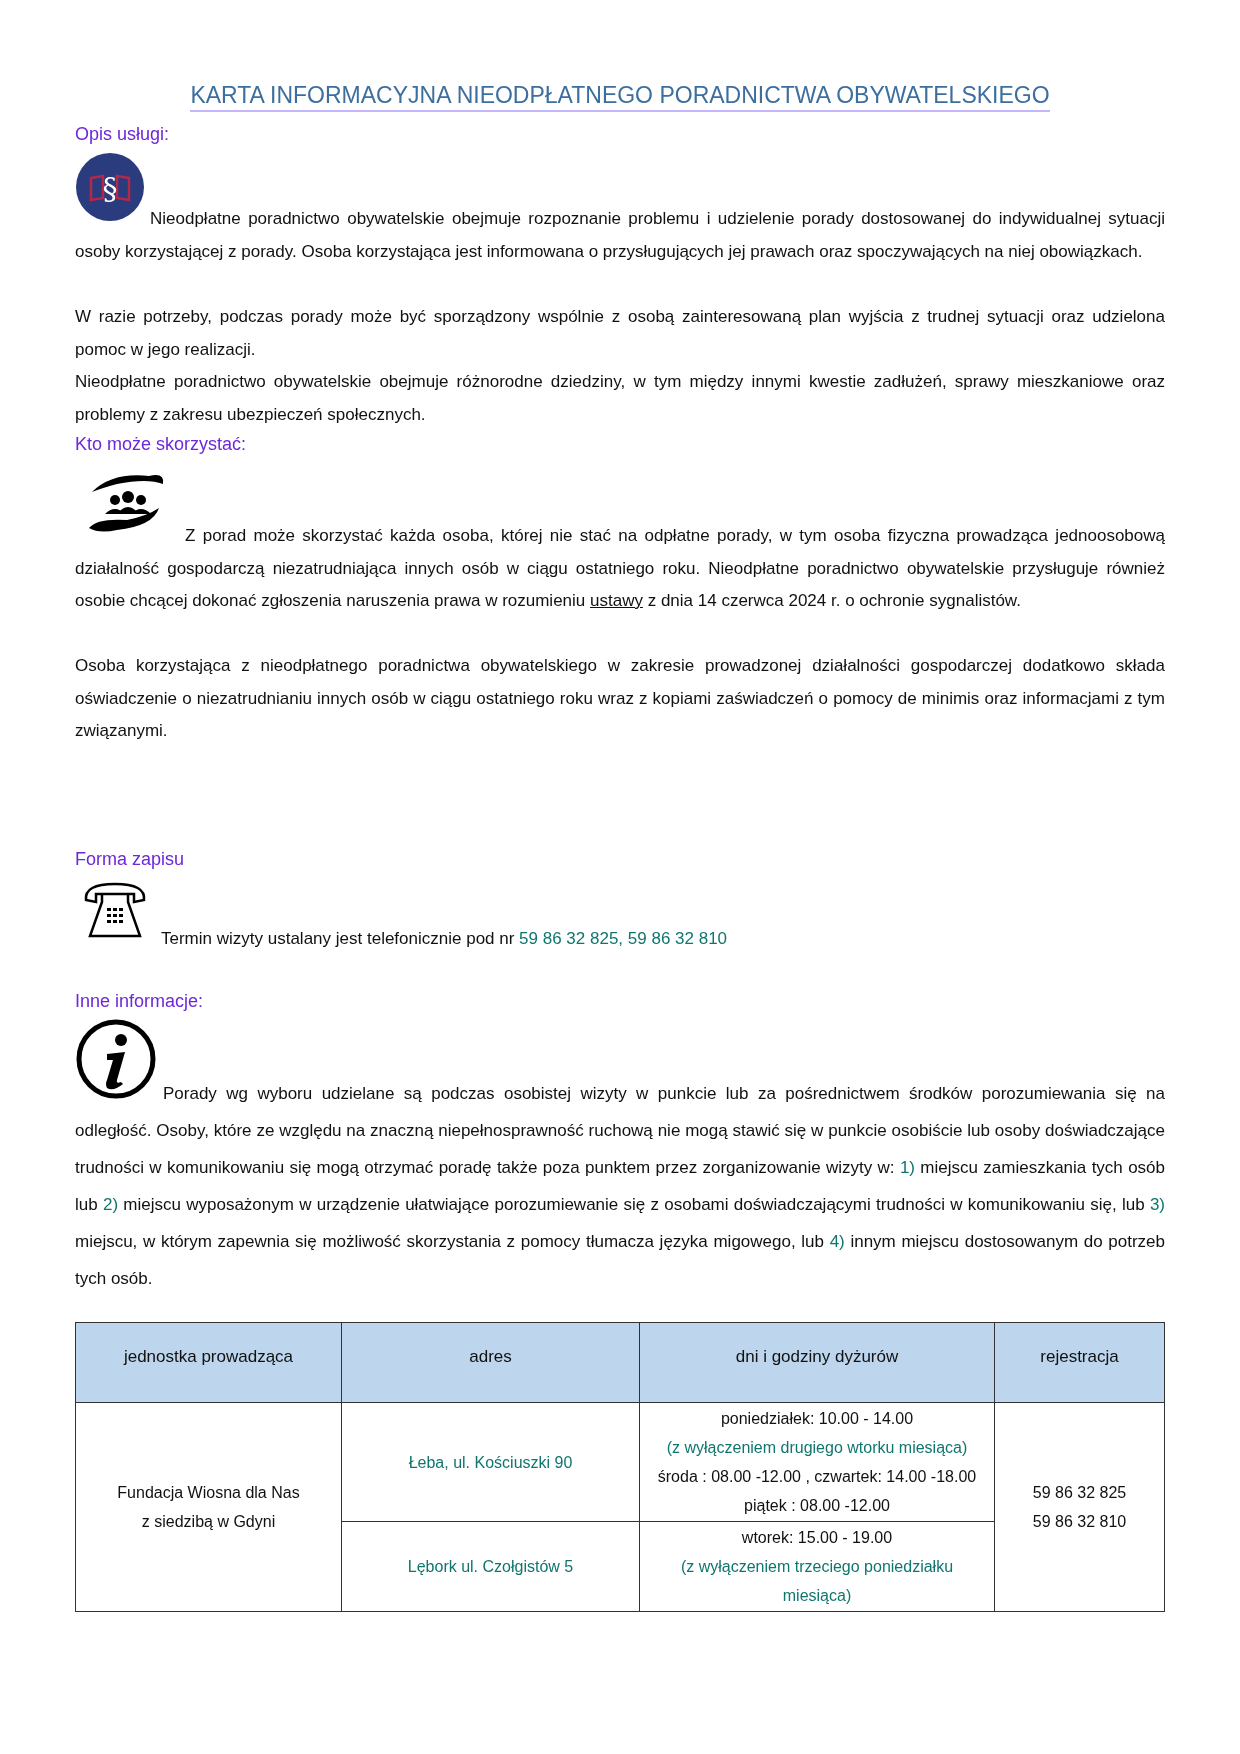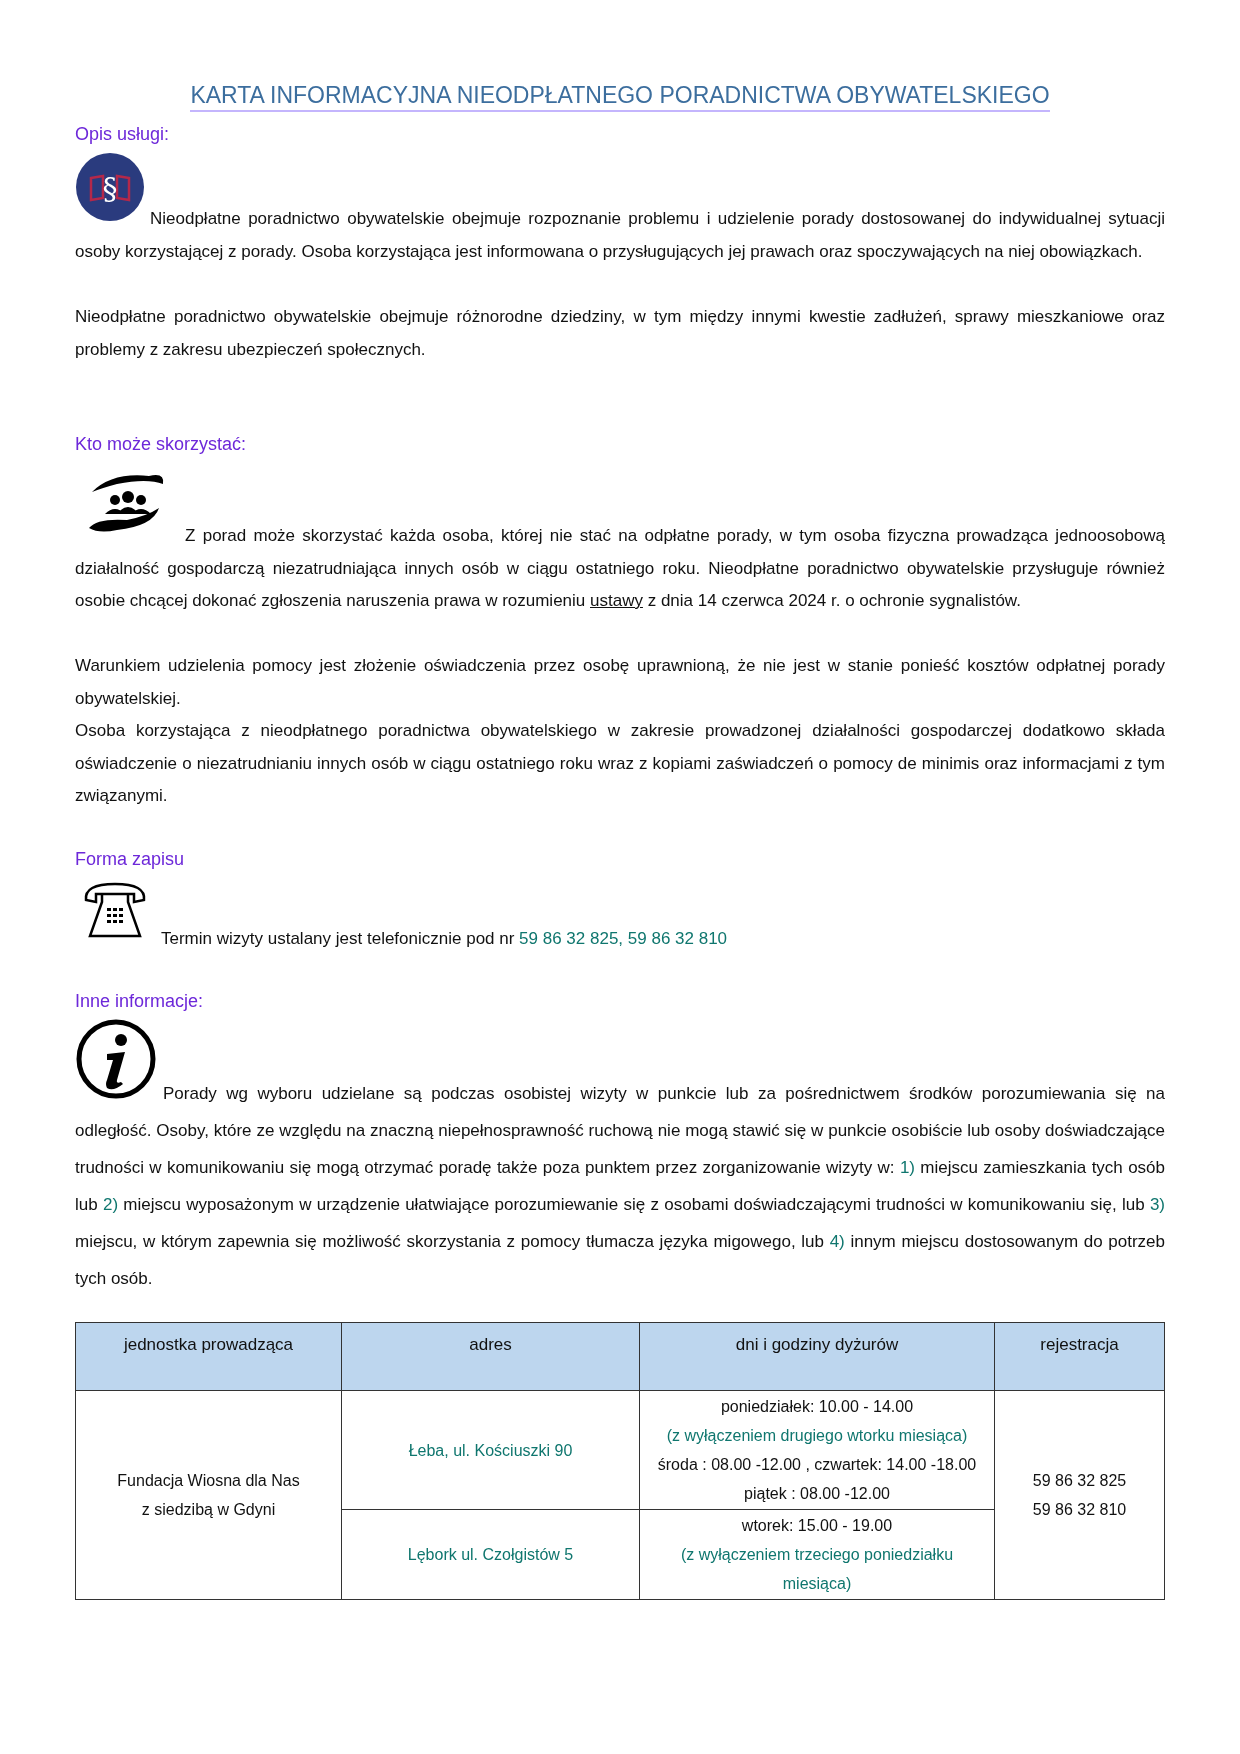--- a/index.html
+++ b/index.html
@@ -7,56 +7,56 @@
     .page { position: absolute; left: 75px; top: 0; width: 1090px; }
     .title { position: absolute; left: 0; top: 82px; width: 1090px; text-align: center; font-size: 23px; color: #3c6e9e; }
     .title span { border-bottom: 2px solid #c4b5fd; padding-bottom: 2px; }
     .heading { position: absolute; left: 0; font-size: 18px; color: #6d28d9; }
     .para { position: absolute; left: 0; width: 1090px; font-size: 17px; line-height: 32.5px; text-align: justify; }
     .para p { margin: 0; }
     .blue { color: #0f766e; }
     .u { text-decoration: underline; }
     .icon { position: absolute; }
     table.t { position: absolute; left: 0; top: 1322px; width: 1090px; border-collapse: collapse; font-size: 16px; }
-    table.t th { background: #bdd6ee; font-weight: normal; height: 54px; vertical-align: top; padding-top: 12px; font-size: 17px; border: 1.5px solid #333; }
+    table.t th { background: #bdd6ee; font-weight: normal; height: 54px; vertical-align: top; padding-top: 24px; font-size: 17px; border: 1.5px solid #333; }
     table.t td { border: 1.5px solid #333; text-align: center; vertical-align: middle; line-height: 29px; margin-top: 20px; }
   </style>
 </head>
 <body>
 
 <div class="page">
   <div class="title"><span>KARTA INFORMACYJNA NIEODPŁATNEGO PORADNICTWA OBYWATELSKIEGO</span></div>
 
   <div class="heading" style="top:124px">Opis usługi:</div>
   <svg class="icon" style="left:0;top:152px" width="70" height="70">
     <circle cx="35" cy="35" r="34" fill="#2a3b7e"></circle>
     <path d="M16 26 L28 24 L28 46 L16 48 Z M54 26 L42 24 L42 46 L54 48 Z" fill="none" stroke="#b4284a" stroke-width="2.5"></path>
     <text x="35" y="47" text-anchor="middle" font-size="30" fill="#fff" font-family="DejaVu Serif, serif">§</text>
   </svg>
   <div class="para" style="top:203px;text-indent:75px">
     <p>Nieodpłatne poradnictwo obywatelskie obejmuje rozpoznanie problemu i udzielenie porady dostosowanej do indywidualnej sytuacji osoby korzystającej z porady. Osoba korzystająca jest informowana o przysługujących jej prawach oraz spoczywających na niej obowiązkach.</p>
   </div>
   <div class="para" style="top:301px">
+    <p>W razie potrzeby, podczas porady może być sporządzony wspólnie z osobą zainteresowaną plan wyjścia z trudnej sytuacji oraz udzielona pomoc w jego realizacji.</p>
     <p>Nieodpłatne poradnictwo obywatelskie obejmuje różnorodne dziedziny, w tym między innymi kwestie zadłużeń, sprawy mieszkaniowe oraz problemy z zakresu ubezpieczeń społecznych.</p>
   </div>
 
   <div class="heading" style="top:434px">Kto może skorzystać:</div>
   <svg class="icon" style="left:12px;top:470px" width="82" height="66">
     <path d="M5 22 Q25 2 62 6 Q78 2 76 14 Q60 8 30 14 Q15 18 5 22 Z" fill="#000"></path>
     <circle cx="28" cy="30" r="5" fill="#000"></circle>
       <circle cx="41" cy="27" r="6" fill="#000"></circle>
       <circle cx="54" cy="30" r="5" fill="#000"></circle>
     <path d="M18 44 Q28 34 38 44 Z M30 44 Q41 30 52 44 Z M44 44 Q54 34 64 44 Z" fill="#000"></path>
     <path d="M2 58 Q10 48 40 50 Q60 46 72 38 Q66 56 30 60 Q12 64 2 58 Z" fill="#000"></path>
   </svg>
   <div class="para" style="top:520px;text-indent:110px">
     <p><span>Z porad może skorzystać każda osoba, której nie stać na odpłatne porady, w tym osoba fizyczna prowadząca jednoosobową działalność gospodarczą niezatrudniająca innych osób w ciągu ostatniego roku. Nieodpłatne poradnictwo obywatelskie przysługuje również osobie chcącej dokonać zgłoszenia naruszenia prawa w rozumieniu </span><span class="u">ustawy</span><span> z dnia 14 czerwca 2024 r. o ochronie sygnalistów.</span></p>
   </div>
   <div class="para" style="top:650px">
-    <p>Warunkiem udzielenia pomocy jest złożenie oświadczenia przez osobę uprawnioną, że nie jest w stanie ponieść kosztów odpłatnej porady obywatelskiej.</p>
     <p>Osoba korzystająca z nieodpłatnego poradnictwa obywatelskiego w zakresie prowadzonej działalności gospodarczej dodatkowo składa oświadczenie o niezatrudnianiu innych osób w ciągu ostatniego roku wraz z kopiami zaświadczeń o pomocy de minimis oraz informacjami z tym związanymi.</p>
   </div>
 
   <div class="heading" style="top:849px">Forma zapisu</div>
   <svg class="icon" style="left:5px;top:880px" width="70" height="60">
     <path d="M6 20 Q4 4 35 4 Q66 4 64 20 L54 22 L54 14 L16 14 L16 22 Z" fill="none" stroke="#000" stroke-width="2.5"></path>
     <path d="M22 14 L22 22 L10 56 L60 56 L48 22 L48 14" fill="none" stroke="#000" stroke-width="2.5"></path>
     <g fill="#000">
         <rect x="27" y="28" width="4" height="3"></rect>
         <rect x="33" y="28" width="4" height="3"></rect>

